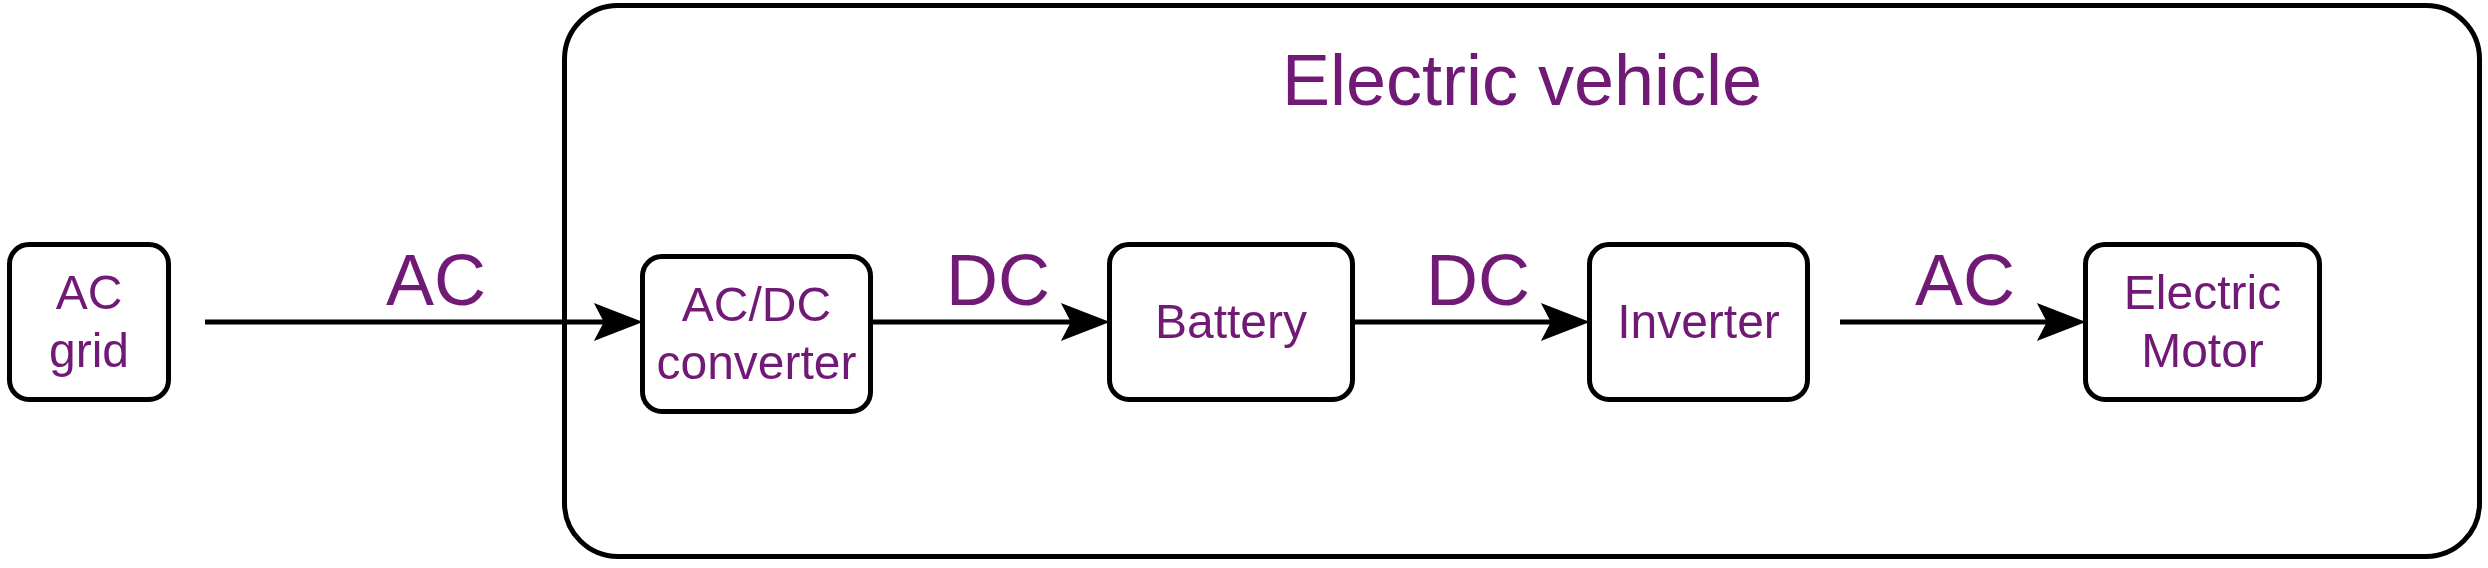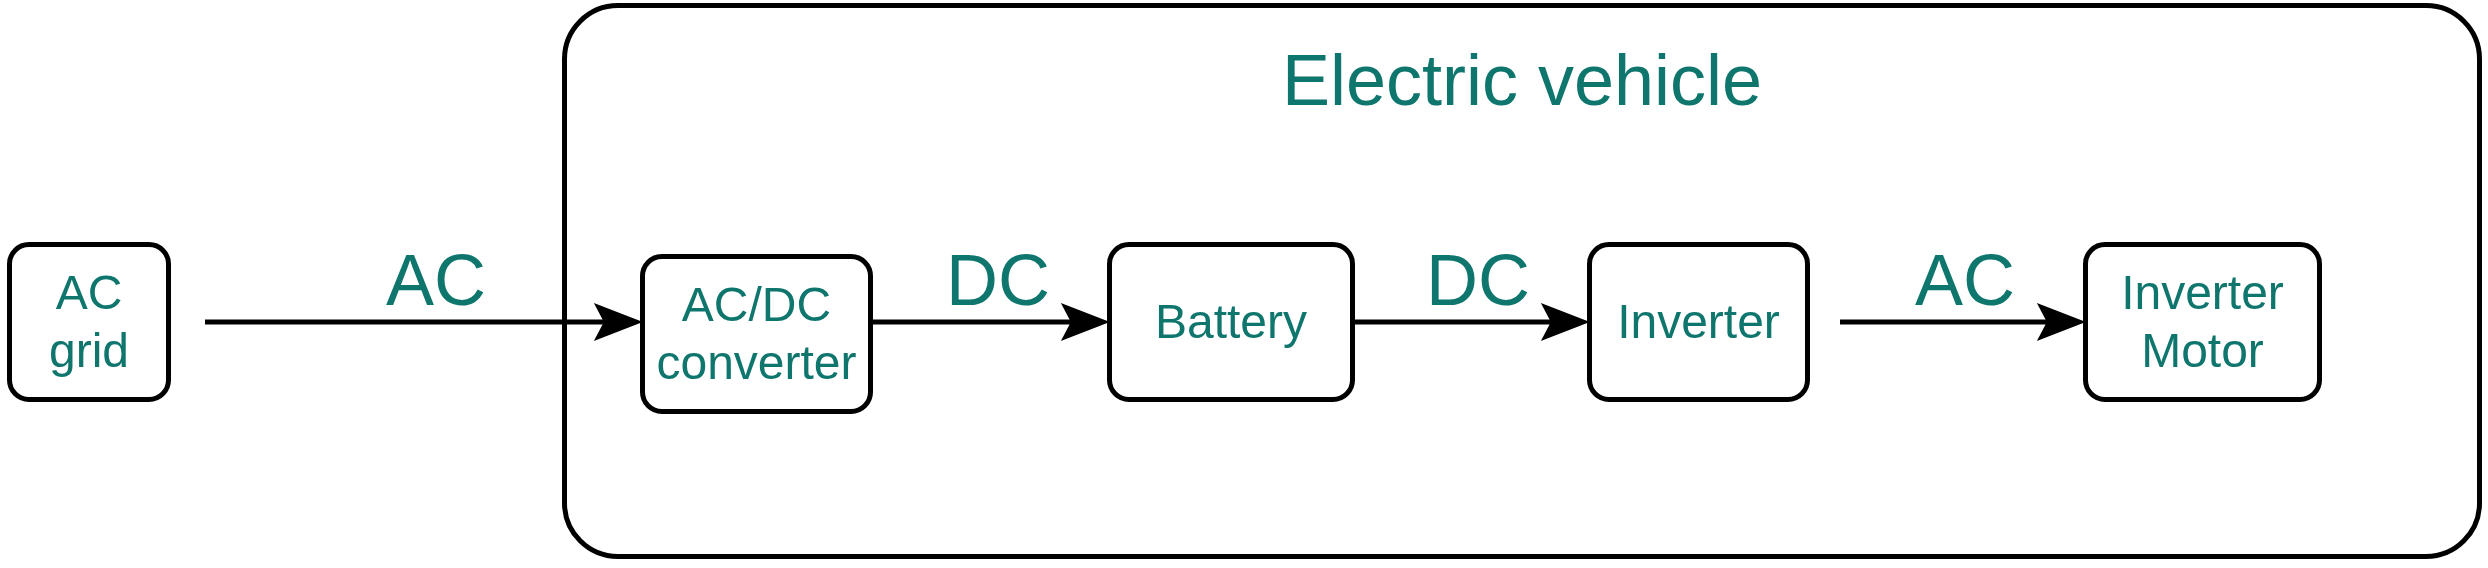--- a/index.html
+++ b/index.html
@@ -6,21 +6,21 @@
     margin: 0;
     padding: 0;
     background: #ffffff;
   }
   .stage {
     position: relative;
     width: 2488px;
     height: 568px;
     background: #ffffff;
     font-family: "Liberation Sans", sans-serif;
-    color: #0f766e;
+    color: #701a75;
     overflow: hidden;
   }
   .ev-container {
     position: absolute;
     left: 562px;
     top: 3px;
     width: 1920px;
     height: 556px;
     border: 5px solid #000000;
     border-radius: 56px;
@@ -119,21 +119,21 @@
 
   <div class="node node-battery">
     <span>Battery</span>
   </div>
 
   <div class="node node-inverter">
     <span>Inverter</span>
   </div>
 
   <div class="node node-electric-motor">
-    <span>Inverter Motor</span>
+    <span>Electric Motor</span>
   </div>
 
   <div class="edge-label edge-label-1">AC</div>
   <div class="edge-label edge-label-2">DC</div>
   <div class="edge-label edge-label-3">DC</div>
   <div class="edge-label edge-label-4">AC</div>
 
 </div>
 
 </body></html>

